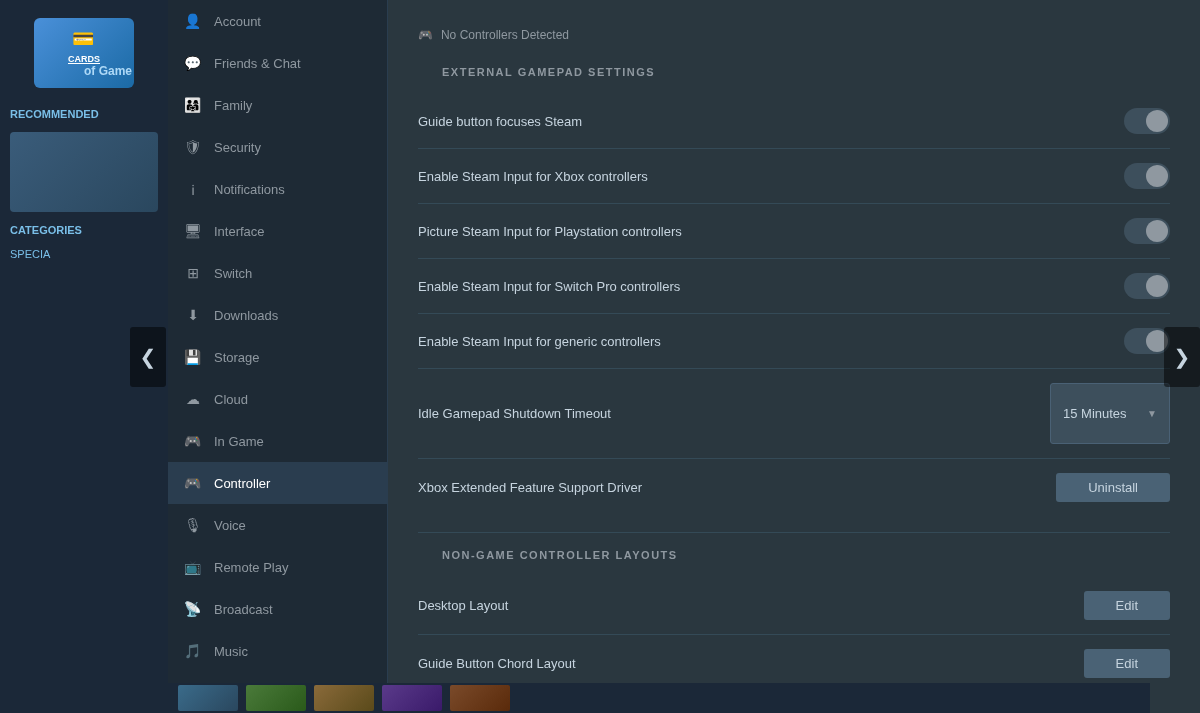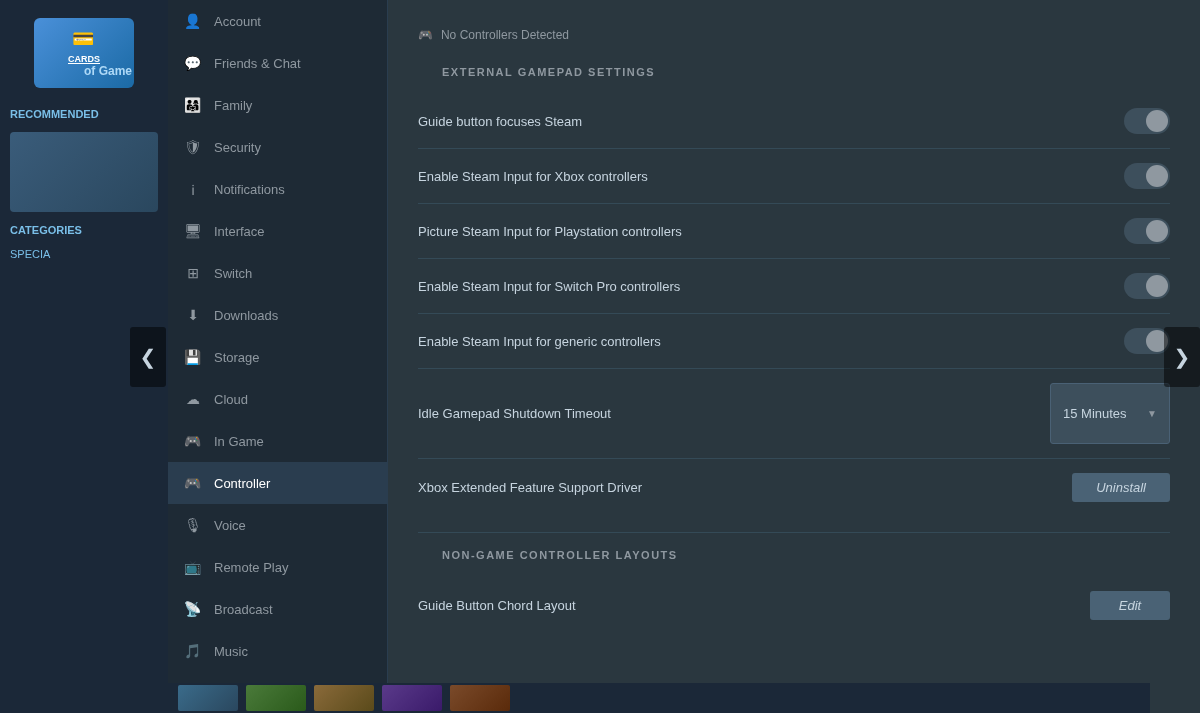--- a/index.html
+++ b/index.html
@@ -201,26 +201,25 @@
     .dropdown-arrow {
       font-size: 10px;
       color: #8f98a0;
     }
 
     
     .action-btn {
       background: #4a6275;
       border: none;
       color: #c6d4df;
-      padding: 7px 24px;
+      padding: 7px 32px;
       border-radius: 3px;
       cursor: pointer;
       font-size: 13px;
       min-width: 80px;
-      font-style: italic;
     }
 
     .no-controllers-bar {
       color: #8f98a0;
       font-size: 12px;
       padding: 8px 0 16px 0;
       display: flex;
       align-items: center;
       gap: 8px;
     }
@@ -405,20 +404,26 @@
         <span>Uninstall</span>
       </button>
     </div>
   </div>
 
   <hr class="section-divider">
 
   <div class="settings-block">
     <div class="section-title">NON-GAME CONTROLLER LAYOUTS</div>
 
+    <div class="setting-row">
+      <span class="setting-label">Desktop Layout</span>
+      <button class="action-btn">
+        <span>Edit</span>
+      </button>
+    </div>
 
     <div class="setting-row">
       <span class="setting-label">Guide Button Chord Layout</span>
       <button class="action-btn">
         <span>Edit</span>
       </button>
     </div>
   </div>
 
 </div>

